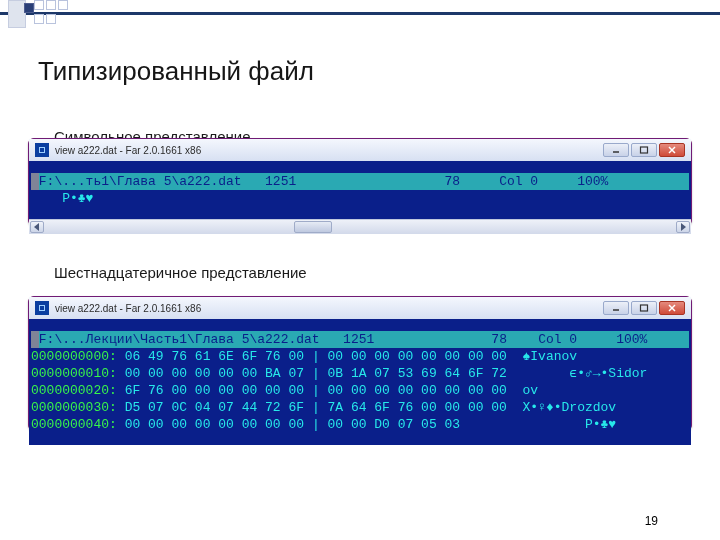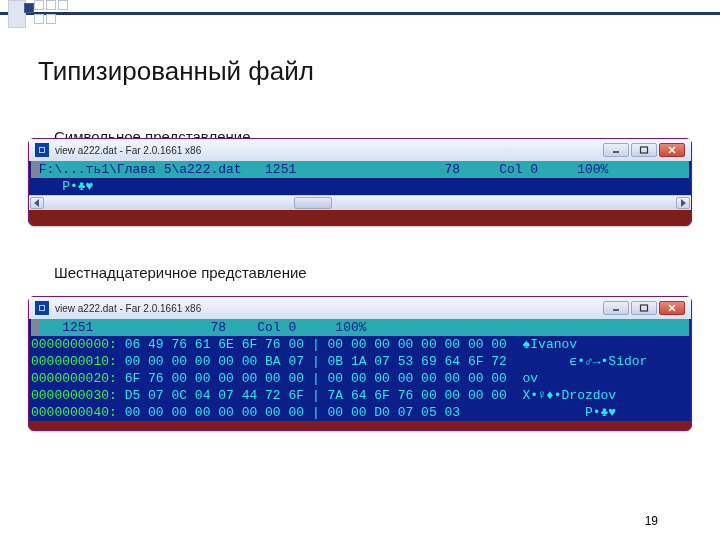--- a/index.html
+++ b/index.html
@@ -18,21 +18,21 @@
   .win{position:absolute;left:28px;right:28px;background:#7f1d1d;border:1px solid #701a75;border-radius:6px;box-shadow:0 1px 2px rgba(0,0,0,.25)}
   .titlebar{height:22px;display:flex;align-items:center;padding:0 6px;background:linear-gradient(#f4f7fd,#d7e0f2)}
   .titlebar .icon{width:14px;height:14px;background:#0a3ea0;margin-right:6px;display:flex;align-items:center;justify-content:center}
   .titlebar .icon span{width:6px;height:6px;border:1px solid #9fd0ff}
   .titlebar .txt{font-size:10px;color:#2b2b2b;flex:1;white-space:nowrap;overflow:hidden}
   .winbtns{display:flex;gap:2px}
   .wb{width:26px;height:14px;border-radius:2px;display:flex;align-items:center;justify-content:center;font-family:Arial;background:linear-gradient(#ecf0f8,#c8d2e8);border:1px solid #99a9cb}
   .wb svg{display:block}
   .wb.close{background:linear-gradient(#e58a7d,#cf4b39);border:1px solid #a73424}
 
-  .term{background:#0a1f8a;font-family:"Courier New",monospace;font-size:13px;line-height:17px;padding:0 2px;color:#27e8ea}
+  .term{background:#0a1f8a;font-family:"Courier New",monospace;font-size:13px;line-height:17px;padding:12px 2px;color:#27e8ea}
   .term .st{background:#2aa9b3;color:#0a1f8a;display:flex;white-space:pre}
   .term .row{display:flex;white-space:pre}
   .term .cursor{background:#7f8497;color:#0a1f8a}
 
   .scrollbar{height:15px;background:linear-gradient(#eef1f8,#d2d9ea);border-top:1px solid #c0c8dd;position:relative}
   .sb-btn{position:absolute;top:1px;width:14px;height:12px;background:linear-gradient(#f0f3fa,#ccd5e8);border:1px solid #9fabc8;border-radius:2px;display:flex;align-items:center;justify-content:center}
   .sb-l{left:1px}.sb-r{right:1px}
   .sb-thumb{position:absolute;top:1px;left:40%;width:38px;height:12px;background:linear-gradient(#e6ebf5,#bfc9e0);border:1px solid #9fabc8;border-radius:2px}
 
   .char-win{top:138px;height:88px}
@@ -131,21 +131,21 @@
       <div class="wb close">
           <svg width="10" height="8">
             <line x1="2" y1="1" x2="8" y2="7" stroke="#fff" stroke-width="1.5"></line>
             <line x1="8" y1="1" x2="2" y2="7" stroke="#fff" stroke-width="1.5"></line>
           </svg>
         </div>
     </div>
   </div>
   <div class="term">
     <div class="st">
-      <span class="cursor">&nbsp;</span><span>   </span><span>1251</span><span>               </span><span>78</span><span>    </span><span>Col 0</span><span>     </span><span>100%</span>
+      <span class="cursor">&nbsp;</span><span>F:\...Лекции\Часть1\Глава 5\a222.dat</span><span>   </span><span>1251</span><span>               </span><span>78</span><span>    </span><span>Col 0</span><span>     </span><span>100%</span>
     </div>
     <div id="hex-rows">
         <div class="row"><span class="hex-addr">0000000000:</span> 06 49 76 61 6E 6F 76 00 <span class="sep">|</span> 00 00 00 00 00 00 00 00  ♠Ivanov</div>
         <div class="row"><span class="hex-addr">0000000010:</span> 00 00 00 00 00 00 BA 07 <span class="sep">|</span> 0B 1A 07 53 69 64 6F 72        ϵ•♂→•Sidor</div>
         <div class="row"><span class="hex-addr">0000000020:</span> 6F 76 00 00 00 00 00 00 <span class="sep">|</span> 00 00 00 00 00 00 00 00  ov</div>
         <div class="row"><span class="hex-addr">0000000030:</span> D5 07 0C 04 07 44 72 6F <span class="sep">|</span> 7A 64 6F 76 00 00 00 00  X•♀♦•Drozdov</div>
         <div class="row"><span class="hex-addr">0000000040:</span> 00 00 00 00 00 00 00 00 <span class="sep">|</span> 00 00 D0 07 05 03                P•♣♥</div>
       </div>
   </div>
 </div>

